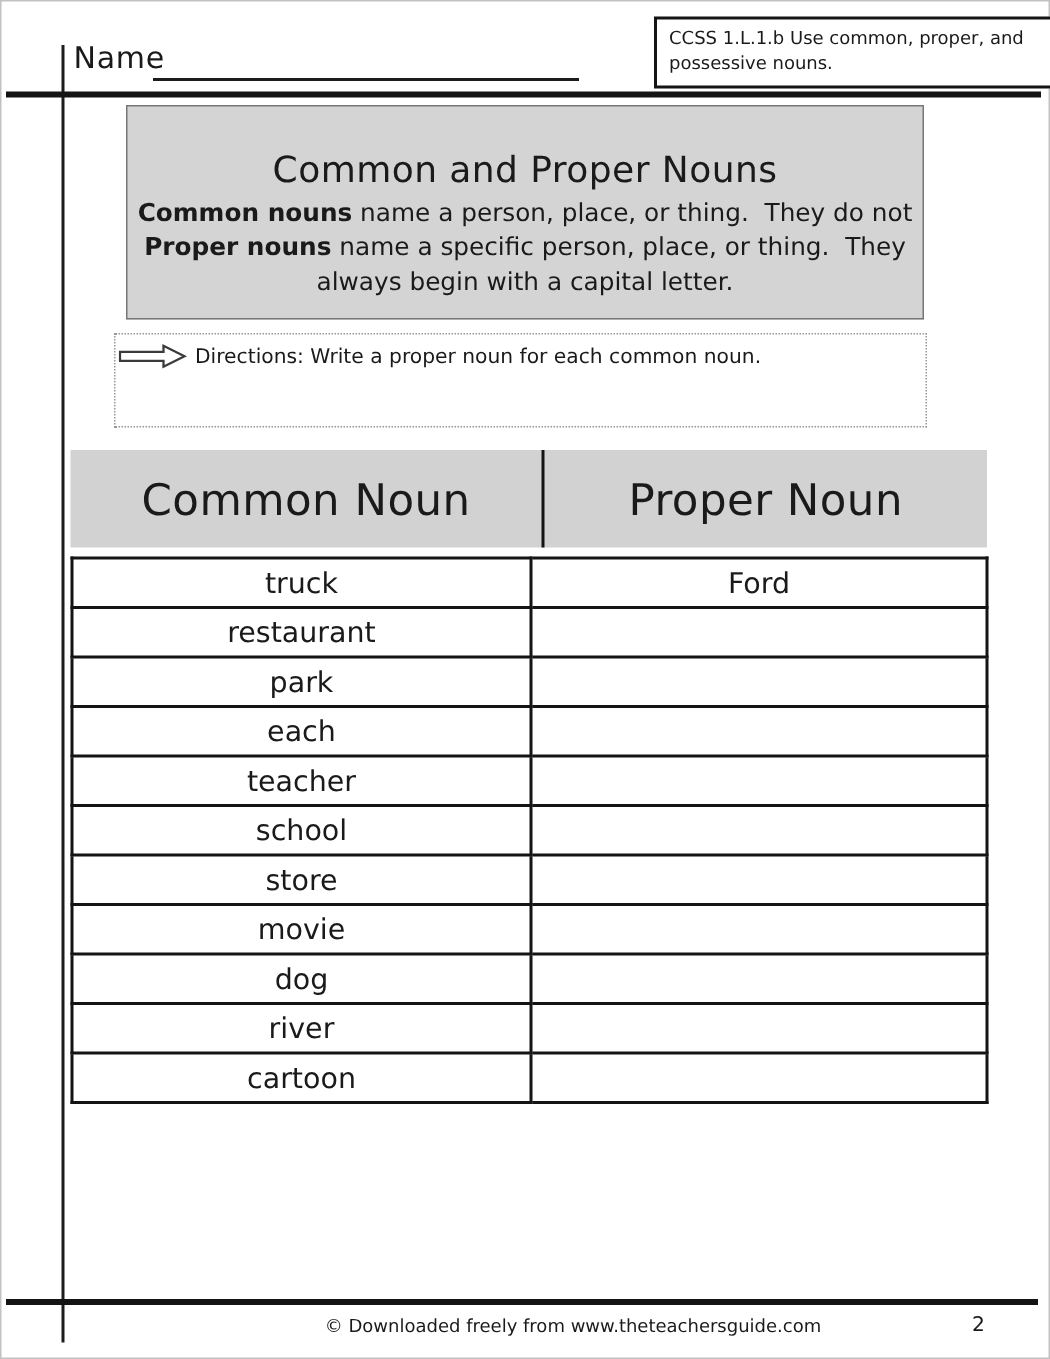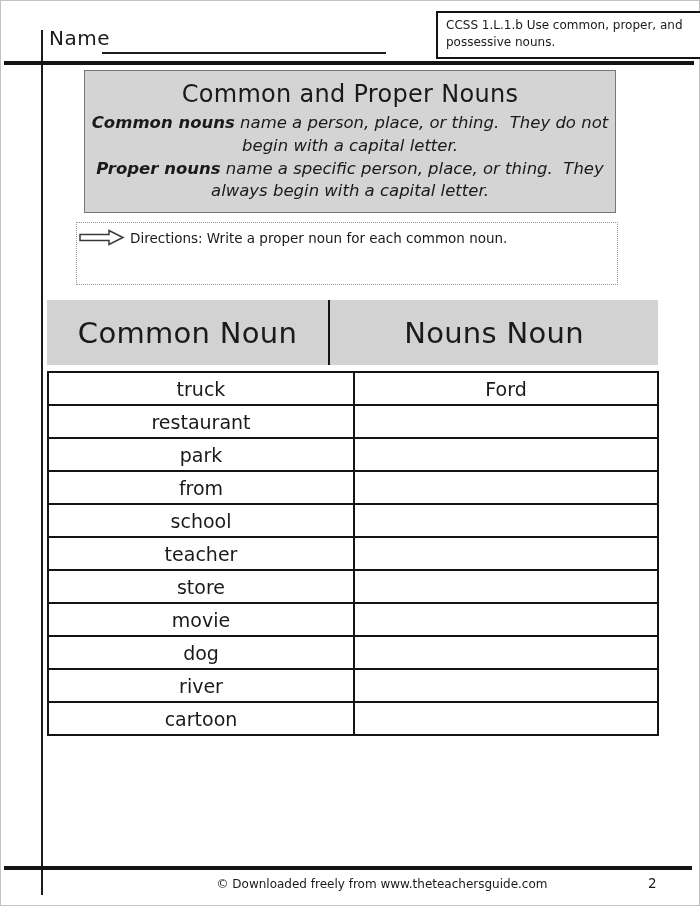--- a/index.html
+++ b/index.html
@@ -56,32 +56,31 @@
     line-height: 1.45;
     background: #ffffff;
   }
   .info-box {
     position: absolute;
     left: 84px; top: 70px;
     width: 532px; height: 143px;
     background: #d4d4d4;
     border: 1px solid #777777;
     text-align: center;
-    padding-top: 9px;
+    padding-top: 28px;
   }
   .info-title {
     font-size: 24px;
     margin-bottom: 4px;
     letter-spacing: 0.3px;
   }
   .info-line {
     font-size: 16.5px;
     line-height: 1.38;
     white-space: pre-wrap;
-    font-style: italic;
   }
   .info-line b { font-weight: bold; }
   .directions-box {
     position: absolute;
     left: 76px; top: 222px;
     width: 542px; height: 63px;
     border: 1.5px dotted #979797;
     padding: 6px 2px 0 2px;
   }
   .directions-inner {
@@ -97,21 +96,21 @@
     background: #d2d2d2;
     display: flex;
   }
   .th-cell {
     display: flex;
     align-items: center;
     justify-content: center;
     font-size: 29px;
     letter-spacing: 0.3px;
   }
-  .th-cell.col1 { width: 283px; border-right: 2px solid #141414; }
+  .th-cell.col1 { width: 316px; border-right: 2px solid #141414; }
   .th-cell.col2 { flex: 1; }
   .noun-table-wrap {
     position: absolute;
     left: 47px; top: 371px;
     width: 612px;
   }
   table.noun-table {
     width: 100%;
     border-collapse: collapse;
     border: 2px solid #141414;
@@ -147,64 +146,63 @@
 <div class="rule-top"></div>
 
 <div class="name-row">Name</div>
 <div class="name-underline"></div>
 
 <div class="ccss-box">CCSS 1.L.1.b Use common, proper, and possessive nouns.</div>
 
 <div class="info-box">
   <div class="info-title">Common and Proper Nouns</div>
   <div class="info-line"><b>Common nouns</b><span> name a person, place, or thing.  They do not</span></div>
-  <div class="info-line"><b></b><span>begin with a capital letter.</span></div>
   <div class="info-line"><b>Proper nouns</b><span> name a specific person, place, or thing.  They</span></div>
   <div class="info-line"><b></b><span>always begin with a capital letter.</span></div>
 </div>
 
 <div class="directions-box">
   <div class="directions-inner">
     <svg width="46" height="17" viewBox="0 0 46 17">
       <path d="M1 5.5 H30 V1.5 L44 8.5 L30 15.5 V11.5 H1 Z" fill="#ffffff" stroke="#3a3a3a" stroke-width="1.5"></path>
     </svg>
     <span class="directions-text">Directions: Write a proper noun for each common noun.</span>
   </div>
 </div>
 
 <div class="table-header">
   <div class="th-cell col1">Common Noun</div>
-  <div class="th-cell col2">Nouns Noun</div>
+  <div class="th-cell col2">Proper Noun</div>
 </div>
 
 <div class="noun-table-wrap">
   <table class="noun-table">
     <tbody>
         <tr>
           <td>truck</td>
           <td>Ford</td>
         </tr>
         <tr>
           <td>restaurant</td>
           <td></td>
         </tr>
         <tr>
           <td>park</td>
           <td></td>
         </tr>
         <tr>
-          <td>from</td>
+          <td>each</td>
+          <td></td>
+        </tr>
+        <tr>
+          <td>teacher</td>
           <td></td>
         </tr>
         <tr>
           <td>school</td>
-          <td></td>
-        </tr>
-        <tr>
-          <td>teacher</td>
           <td></td>
         </tr>
         <tr>
           <td>store</td>
           <td></td>
         </tr>
         <tr>
           <td>movie</td>
           <td></td>
         </tr>

